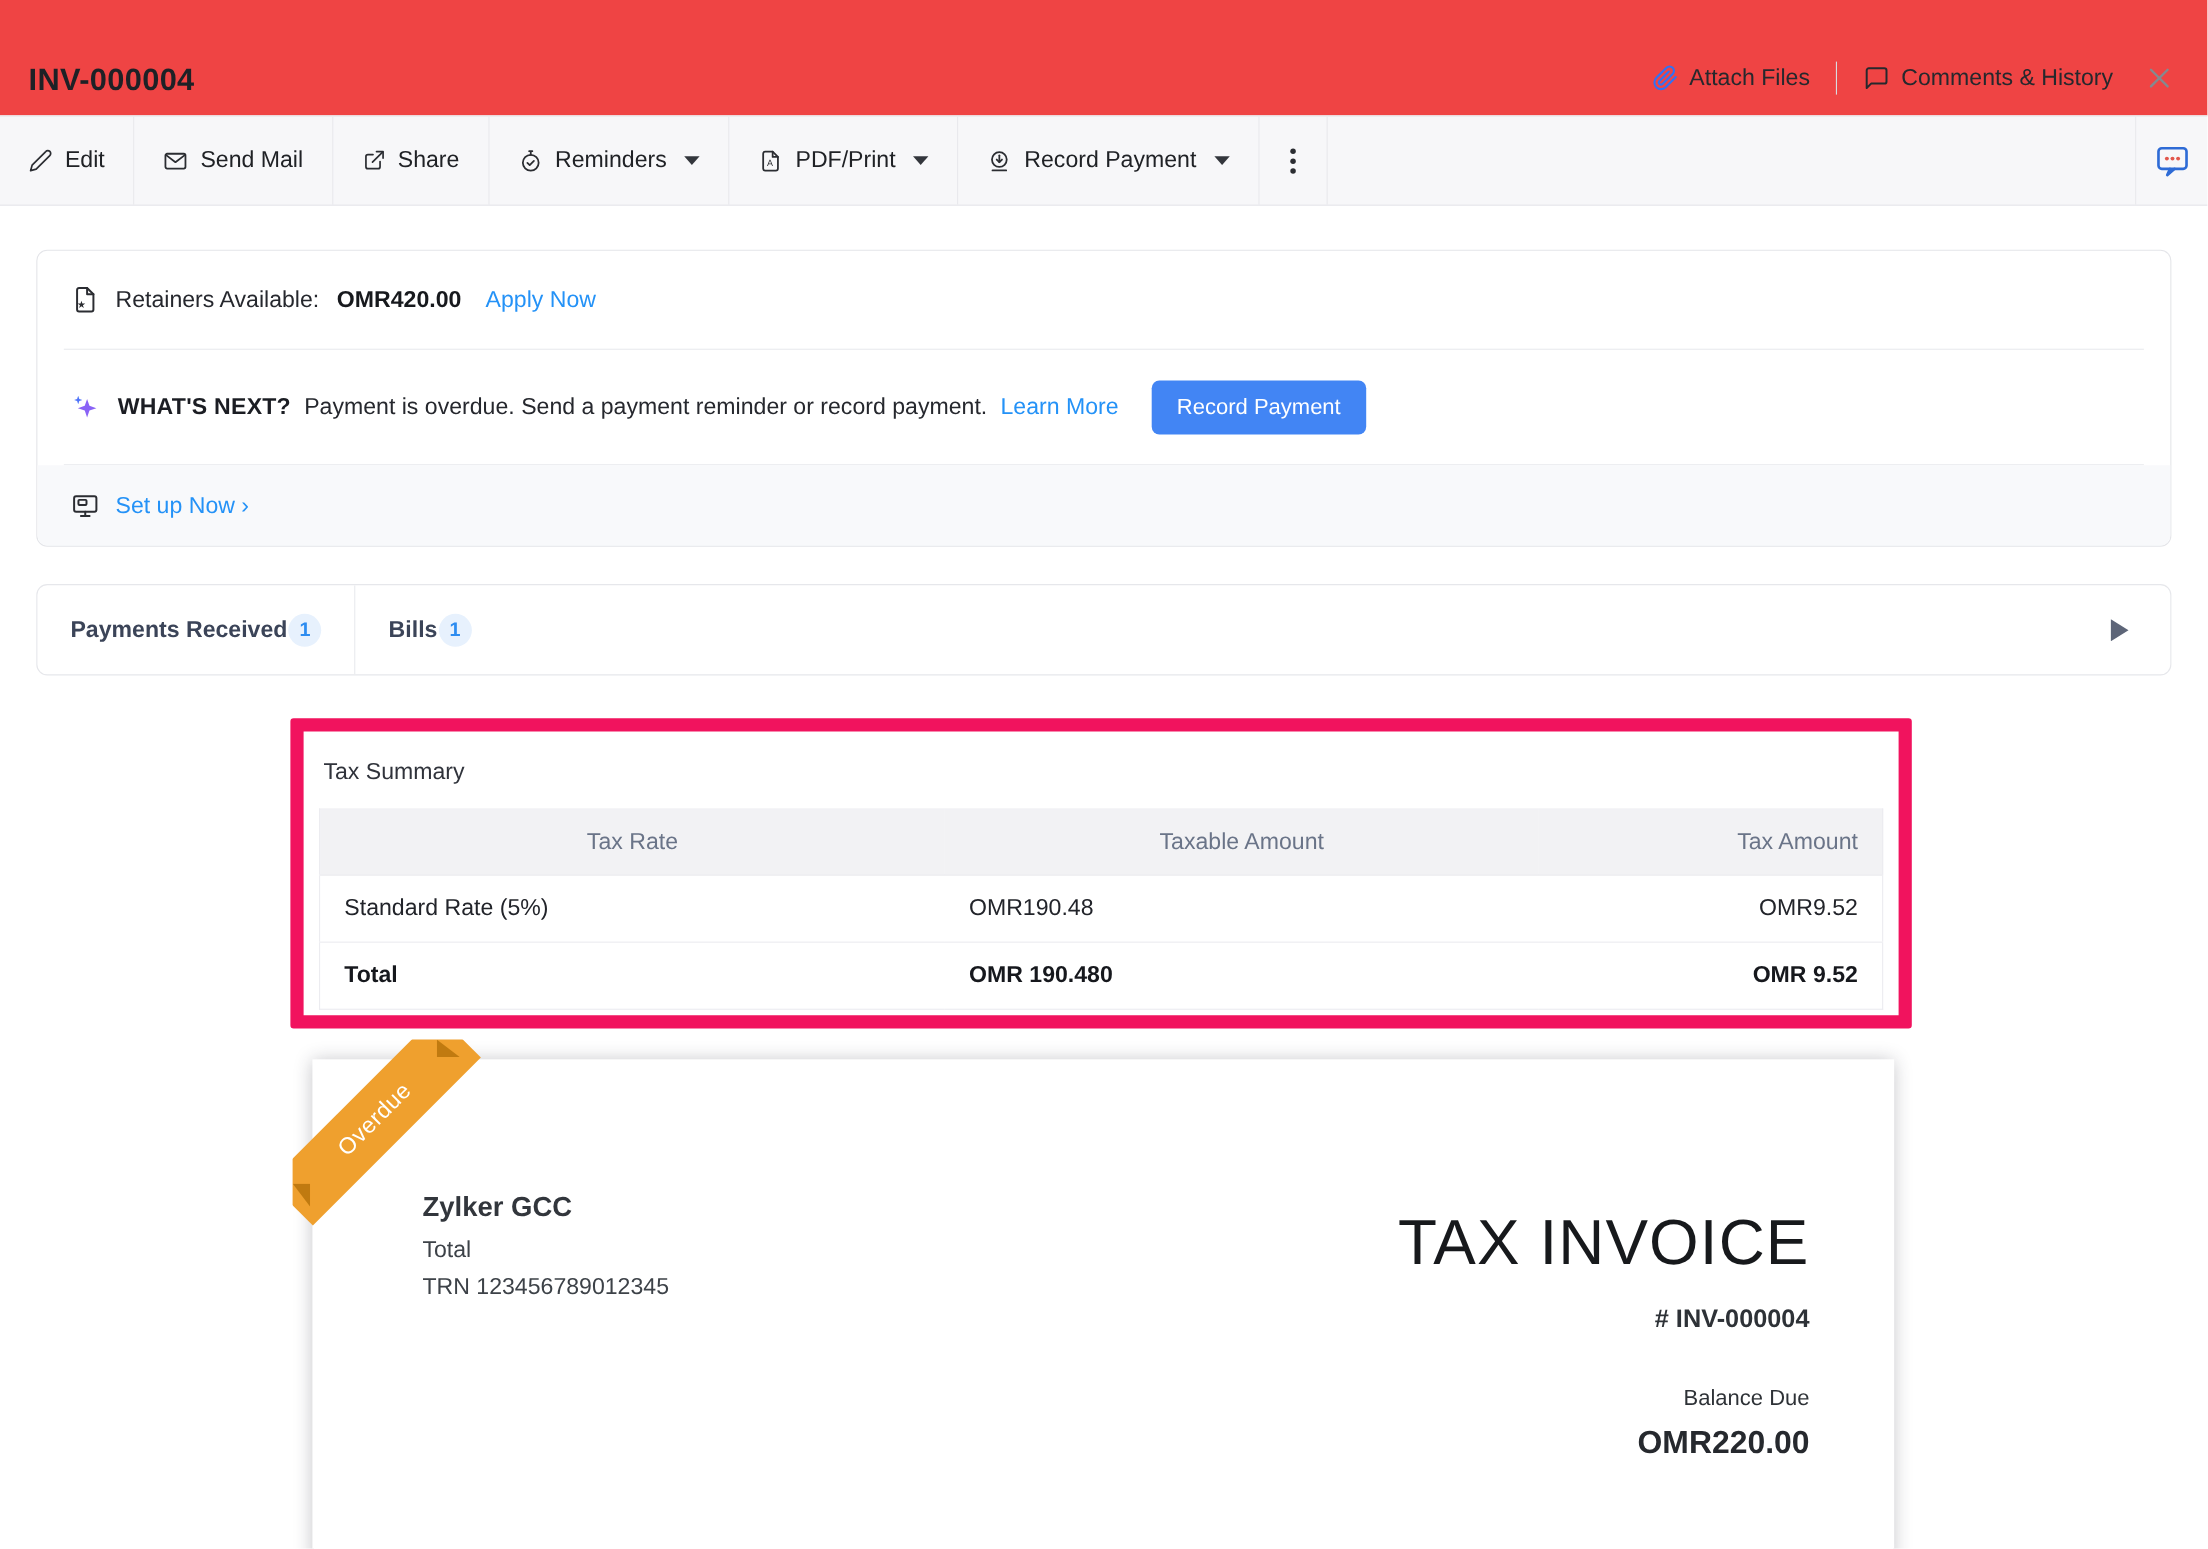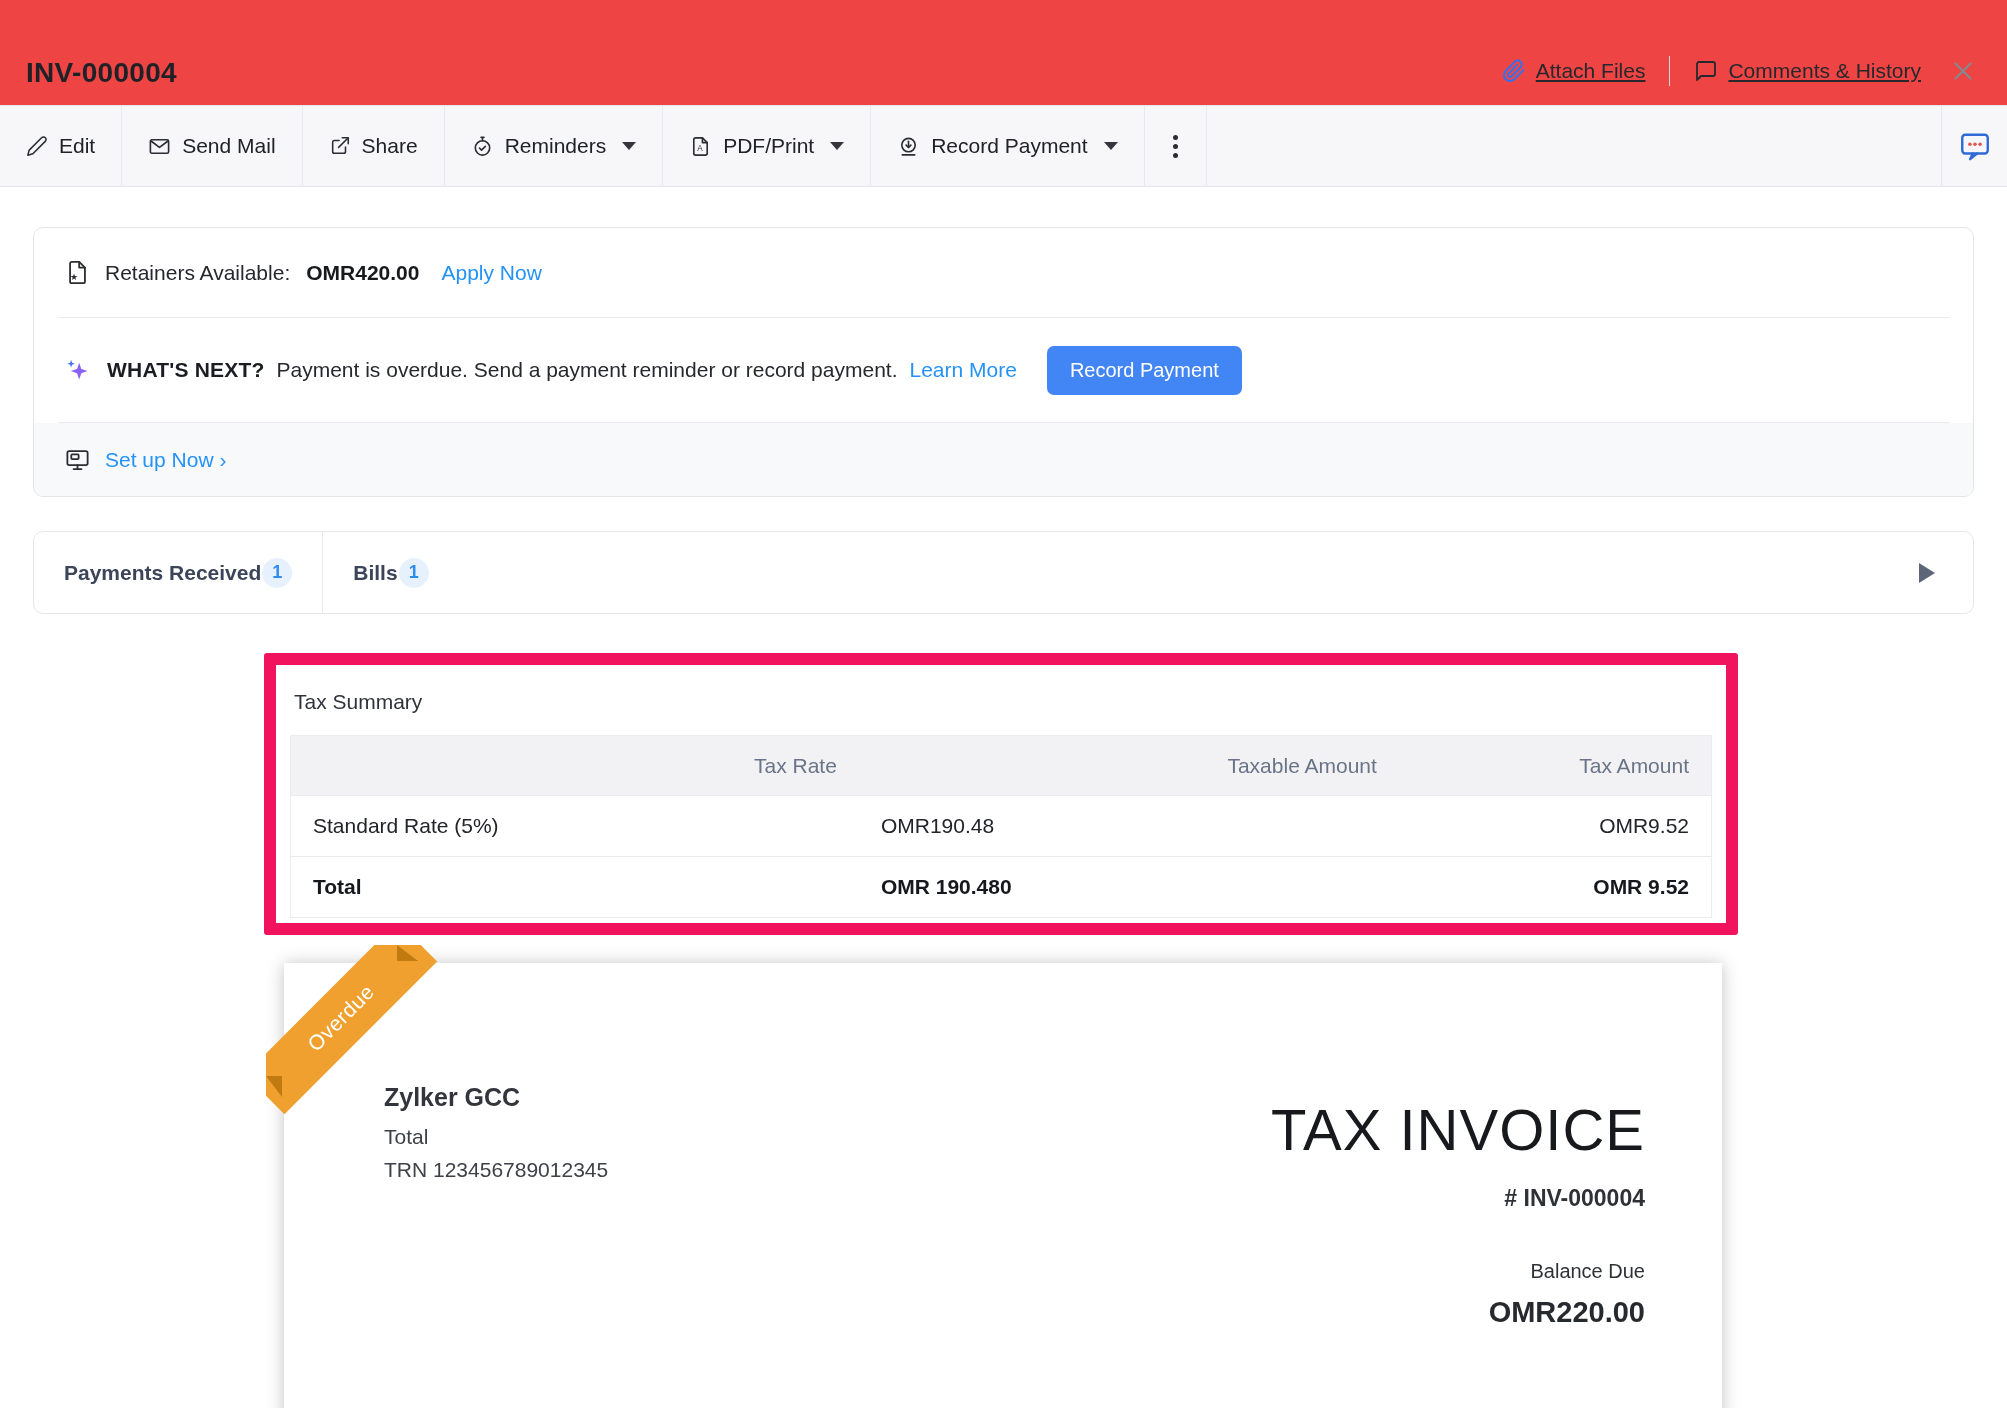--- a/index.html
+++ b/index.html
@@ -3,21 +3,21 @@
 <meta charset="utf-8">
 <style>
   * { box-sizing: border-box; margin: 0; padding: 0; }
   html,body { width:2007px; height:1408px; }
   body { font-family: "Liberation Sans", "DejaVu Sans", sans-serif; background:#fff; color:#26282e; }
   .screen { position:relative; width:2007px; height:1408px; overflow:hidden; background:#fff; }
 
   
   .page-header { height:105px; display:flex; align-items:flex-end; padding:16px 26px; background:#ef4444; }
   .page-title { font-size:28px; font-weight:700; color:#1e2126; letter-spacing:.3px; }
-  .header-actions { margin-left:auto; display:flex; align-items:center; gap:24px;text-decoration:underline; }
+  .header-actions { margin-left:auto; display:flex; align-items:center; gap:24px; }
   .header-link { display:flex; align-items:center; gap:10px; font-size:21px; color:#26282d; cursor:pointer; }
   .header-sep { width:1px; height:30px; background:#d9dbe0; }
   .close-btn { display:flex; align-items:center; justify-content:center; width:36px; height:36px; cursor:pointer; }
 
   
   .toolbar { height:82px; background:#f7f7f9; border-top:1px solid #e6e6ea; border-bottom:1px solid #e6e6ea; display:flex; align-items:stretch; }
   .tb-btn { display:flex; align-items:center; gap:11px; padding:0 26px; border-right:1px solid #e9e9ed; font-size:21px; color:#202226; cursor:pointer; white-space:nowrap; }
   .tb-btn .caret { width:0; height:0; border-left:7px solid transparent; border-right:7px solid transparent; border-top:8px solid #33363c; margin-left:5px; }
   .tb-more { flex-direction:column; justify-content:center; gap:4px; padding:0 28px; }
   .tb-more i { width:5px; height:5px; border-radius:50%; background:#2b2d32; }
@@ -41,21 +41,21 @@
   .tab { display:flex; align-items:center; gap:1px; padding:0 30px; height:100%; font-size:21px; font-weight:700; color:#3b4458; cursor:pointer; }
   .tab-div { width:1px; height:100%; background:#e9eaee; }
   .badge { min-width:30px; height:30px; border-radius:15px; background:#e7f1fd; color:#2d8cf0; font-size:18px; font-weight:700; display:flex; align-items:center; justify-content:center; padding:0 9px; }
   .tabs-arrow { margin-left:auto; margin-right:38px; width:0; height:0; border-left:16px solid #5d6578; border-top:10px solid transparent; border-bottom:10px solid transparent; cursor:pointer; }
 
   
   .tax-highlight { position:absolute; left:264px; top:653px; width:1474px; height:282px; border:12px solid #f1135e; border-radius:3px; background:#fff; }
   .tax-title { padding:25px 18px 21px 18px; font-size:21px; color:#30333b; }
   .tax-table-wrap { margin:0 14px; }
   table.tax { width:100%; border-collapse:collapse; font-size:21px; border:1px solid #ececf0; }
-  table.tax th { background:#f2f2f4; color:#6a7488; font-weight:400; text-align:right; height:60px; padding:0 22px; }
+  table.tax th { background:#f2f2f4; color:#6a7488; font-weight:400; text-align:center; height:60px; padding:0 22px; }
   table.tax td { height:61px; padding:0 22px; border-top:1px solid #ebebef; color:#22242a; }
   table.tax th.num, table.tax td.num { text-align:right; }
   table.tax .c1 { width:40%; } table.tax .c2 { width:38%; } table.tax .c3 { width:22%; }
   tr.total-row td { font-weight:700; color:#16181d; }
 
   
   .invoice-page { position:absolute; left:284px; top:963px; width:1438px; height:460px; background:#fff; box-shadow:0 1px 16px rgba(40,40,55,.28); }
   .ribbon-wrap { position:absolute; top:-18px; left:-18px; width:220px; height:220px; overflow:hidden; pointer-events:none; }
   .ribbon { position:absolute; left:-33px; top:45px; width:216px; height:56px; background:#efa02e; transform:rotate(-45deg); display:flex; align-items:center; justify-content:center; color:#fff; font-size:21px; letter-spacing:.5px; }
   .fold-t { position:absolute; left:131px; top:0; width:21px; height:16px; background:#c07a10; clip-path:polygon(0 0,100% 100%,0 100%); }

